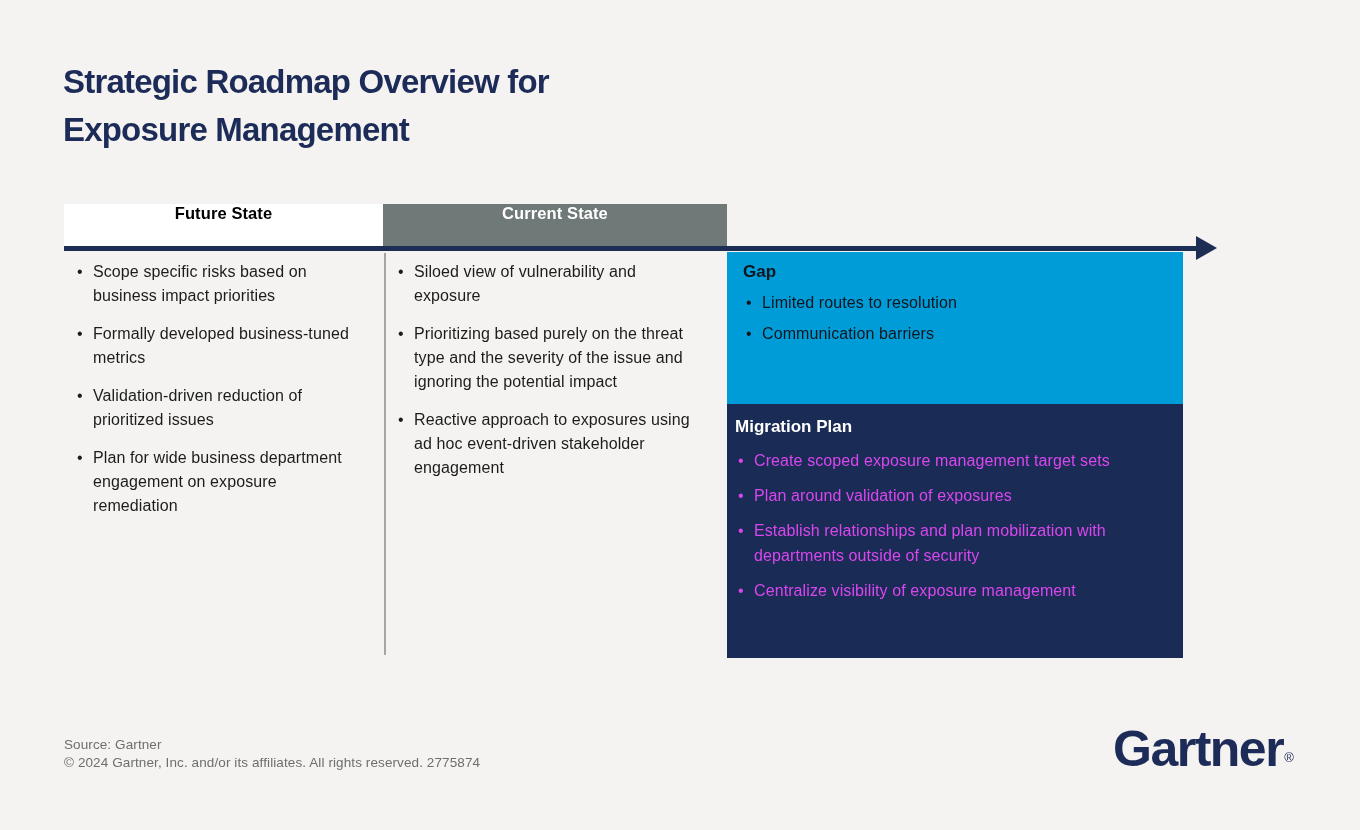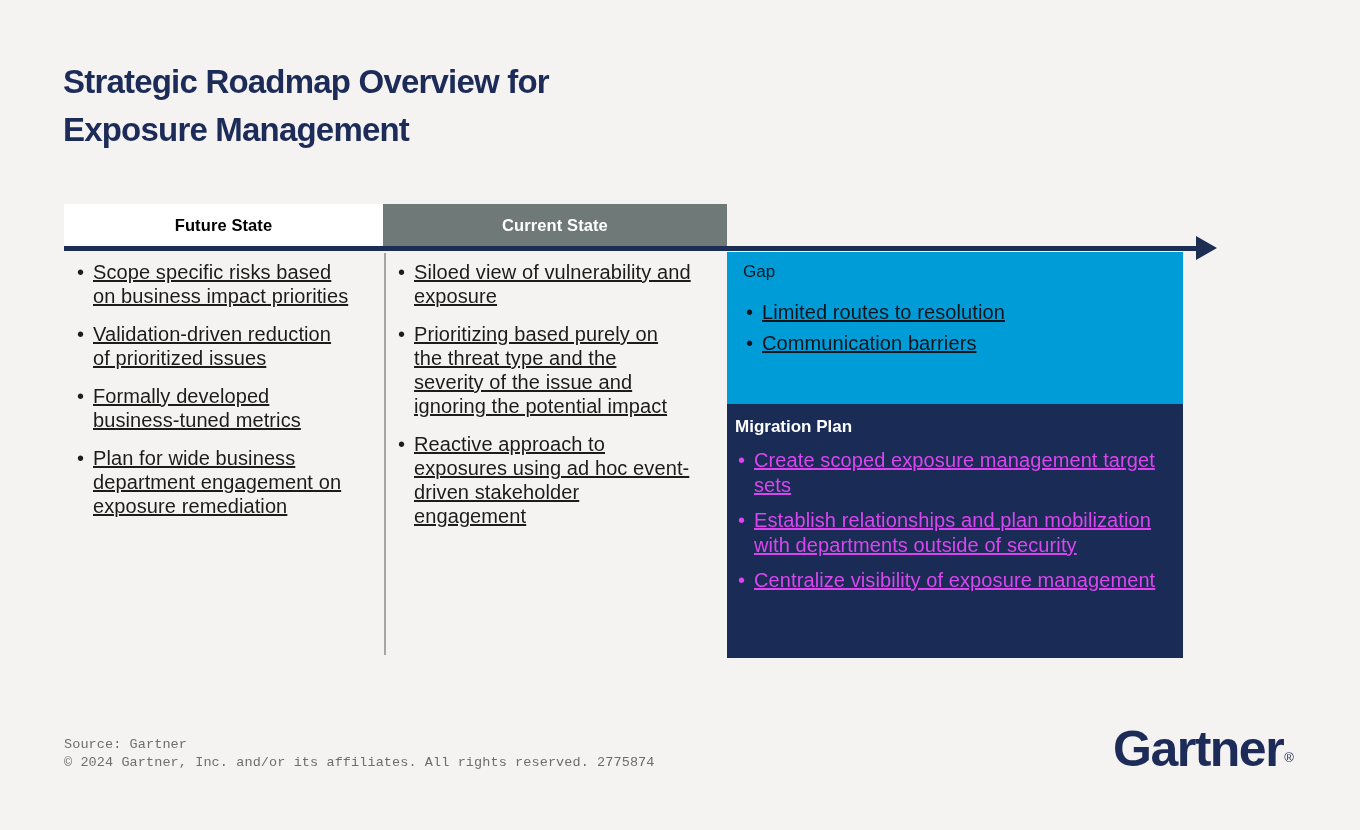--- a/index.html
+++ b/index.html
@@ -24,21 +24,20 @@
     letter-spacing: -0.8px;
     color: #1c2b57;
   }
 
   
   .hdr {
     position: absolute;
     top: 204px;
     height: 42px;
     display: flex;
-    align-items: center;
     justify-content: center;
     font-size: 16.5px;
     font-weight: 700;
     letter-spacing: 0.1px;
   }
   .hdr-future { left: 64px; width: 319px; background: #ffffff; color: #000000; }
   .hdr-current { left: 383px; width: 344px; background: #6f7977; color: #ffffff; }
 
   .arrow-line {
     position: absolute;
@@ -65,25 +64,24 @@
     width: 2px;
     height: 402px;
     background: #a5a5a5;
   }
 
   
   ul.bullets { list-style: none; }
   ul.bullets li {
     position: relative;
     padding-left: 19px;
-    font-size: 20px;
+    font-size: 16px;
     line-height: 24px;
     color: #1c1c1c;
     letter-spacing: 0.1px;
-    text-decoration: underline;
   }
   ul.bullets li::before {
     content: "\2022";
     position: absolute;
     left: 3px;
     top: 0;
   }
 
   .list-future { position: absolute; left: 74px; top: 260px; width: 278px; }
   .list-future li { margin-bottom: 14px; }
@@ -96,23 +94,23 @@
     position: absolute;
     left: 727px;
     top: 252px;
     width: 456px;
     height: 152px;
     background: #009cd8;
     padding: 10px 16px;
   }
   .gap-box .box-title {
     font-size: 17px;
-    font-weight: 400;
+    font-weight: 700;
     color: #10151d;
-    margin-bottom: 18px;
+    margin-bottom: 9px;
   }
   .gap-box ul.bullets li {
     color: #10151d;
     margin-bottom: 7px;
   }
 
   
   .migration-box {
     position: absolute;
     left: 727px;
@@ -136,21 +134,20 @@
   }
 
   .footer-note {
     position: absolute;
     left: 64px;
     top: 736px;
     font-size: 13.5px;
     line-height: 17.5px;
     color: #6e6e6e;
     letter-spacing: 0.1px;
-    font-family: Liberation Mono, monospace;
   }
 
   .gartner-logo {
     position: absolute;
     left: 1113px;
     top: 720px;
     font-size: 50px;
     font-weight: 700;
     letter-spacing: -1.5px;
     color: #1c2b57;
@@ -178,22 +175,22 @@
     <span>Current State</span>
   </div>
 
   <div class="arrow-line"></div>
   <div class="arrow-head"></div>
 
   <div class="col-divider"></div>
 
   <ul class="bullets list-future">
       <li>Scope specific risks based on business impact priorities</li>
+      <li>Formally developed business-tuned metrics</li>
       <li>Validation-driven reduction of prioritized issues</li>
-      <li>Formally developed business-tuned metrics</li>
       <li>Plan for wide business department engagement on exposure remediation</li>
     </ul>
 
   <ul class="bullets list-current">
       <li>Siloed view of vulnerability and exposure</li>
       <li>Prioritizing based purely on the threat type and the severity of the issue and ignoring the potential impact</li>
       <li>Reactive approach to exposures using ad hoc event-driven stakeholder engagement</li>
     </ul>
 
   <div class="gap-box">
@@ -201,20 +198,21 @@
     <ul class="bullets">
         <li>Limited routes to resolution</li>
         <li>Communication barriers</li>
       </ul>
   </div>
 
   <div class="migration-box">
     <div class="box-title">Migration Plan</div>
     <ul class="bullets">
         <li>Create scoped exposure management target sets</li>
+        <li>Plan around validation of exposures</li>
         <li>Establish relationships and plan mobilization with departments outside of security</li>
         <li>Centralize visibility of exposure management</li>
       </ul>
   </div>
 
   <div class="footer-note">
     <div>Source: Gartner</div>
     <div>© 2024 Gartner, Inc. and/or its affiliates. All rights reserved. 2775874</div>
   </div>
 

